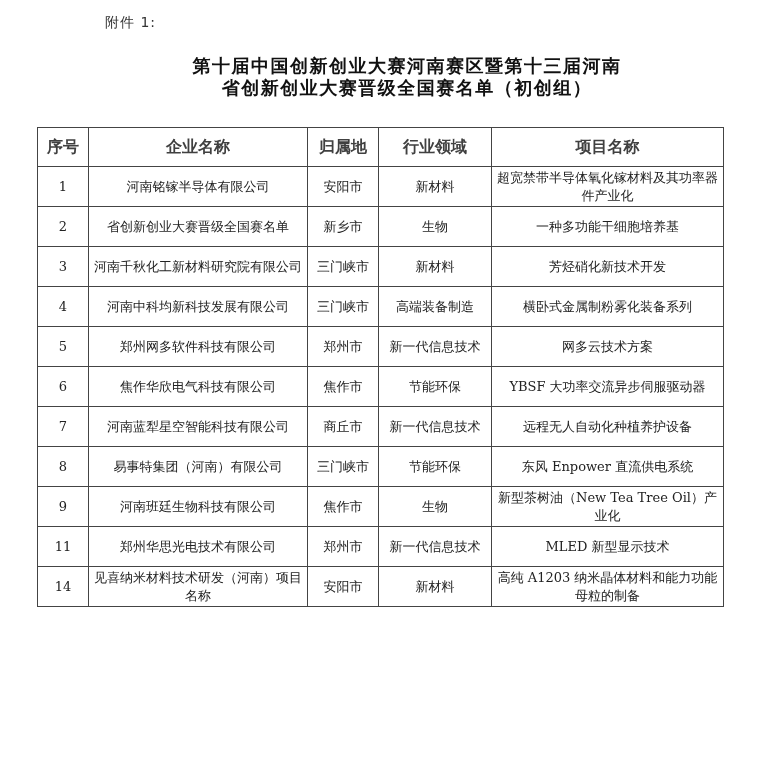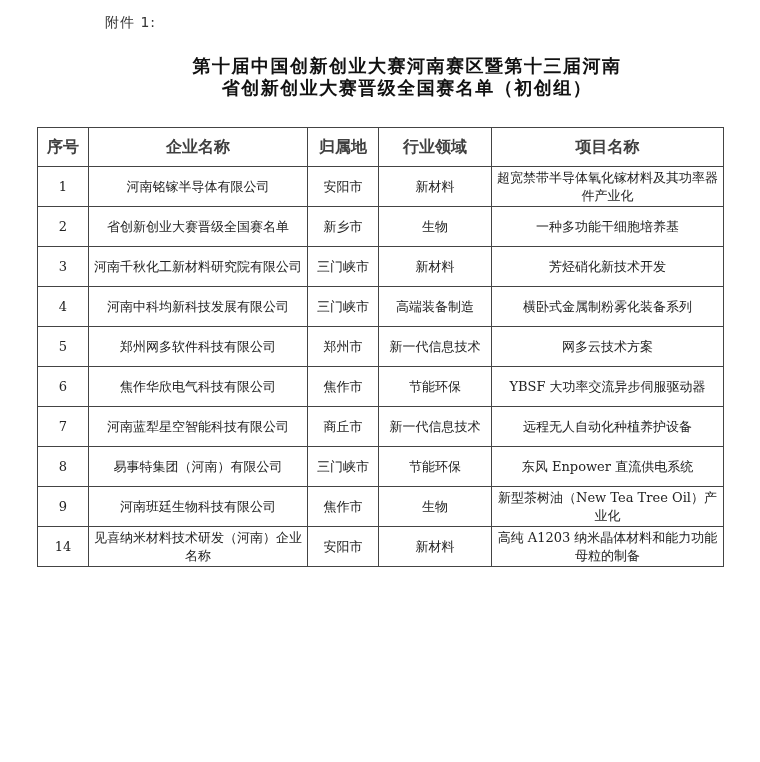--- a/index.html
+++ b/index.html
@@ -105,20 +105,27 @@
         <td>东风 Enpower 直流供电系统</td>
       </tr>
       <tr>
         <td class="num">9</td>
         <td>河南班廷生物科技有限公司</td>
         <td>焦作市</td>
         <td>生物</td>
         <td>新型茶树油（New Tea Tree Oil）产业化</td>
       </tr>
       <tr>
+        <td class="num">11</td>
+        <td>郑州华思光电技术有限公司</td>
+        <td>郑州市</td>
+        <td>新一代信息技术</td>
+        <td>MLED 新型显示技术</td>
+      </tr>
+      <tr>
         <td class="num">14</td>
-        <td>见喜纳米材料技术研发（河南）企业名称</td>
+        <td>见喜纳米材料技术研发（河南）项目名称</td>
         <td>安阳市</td>
         <td>新材料</td>
         <td>高纯 A1203 纳米晶体材料和能力功能母粒的制备</td>
       </tr>
     </tbody>
 </table>
 
 </body></html>

